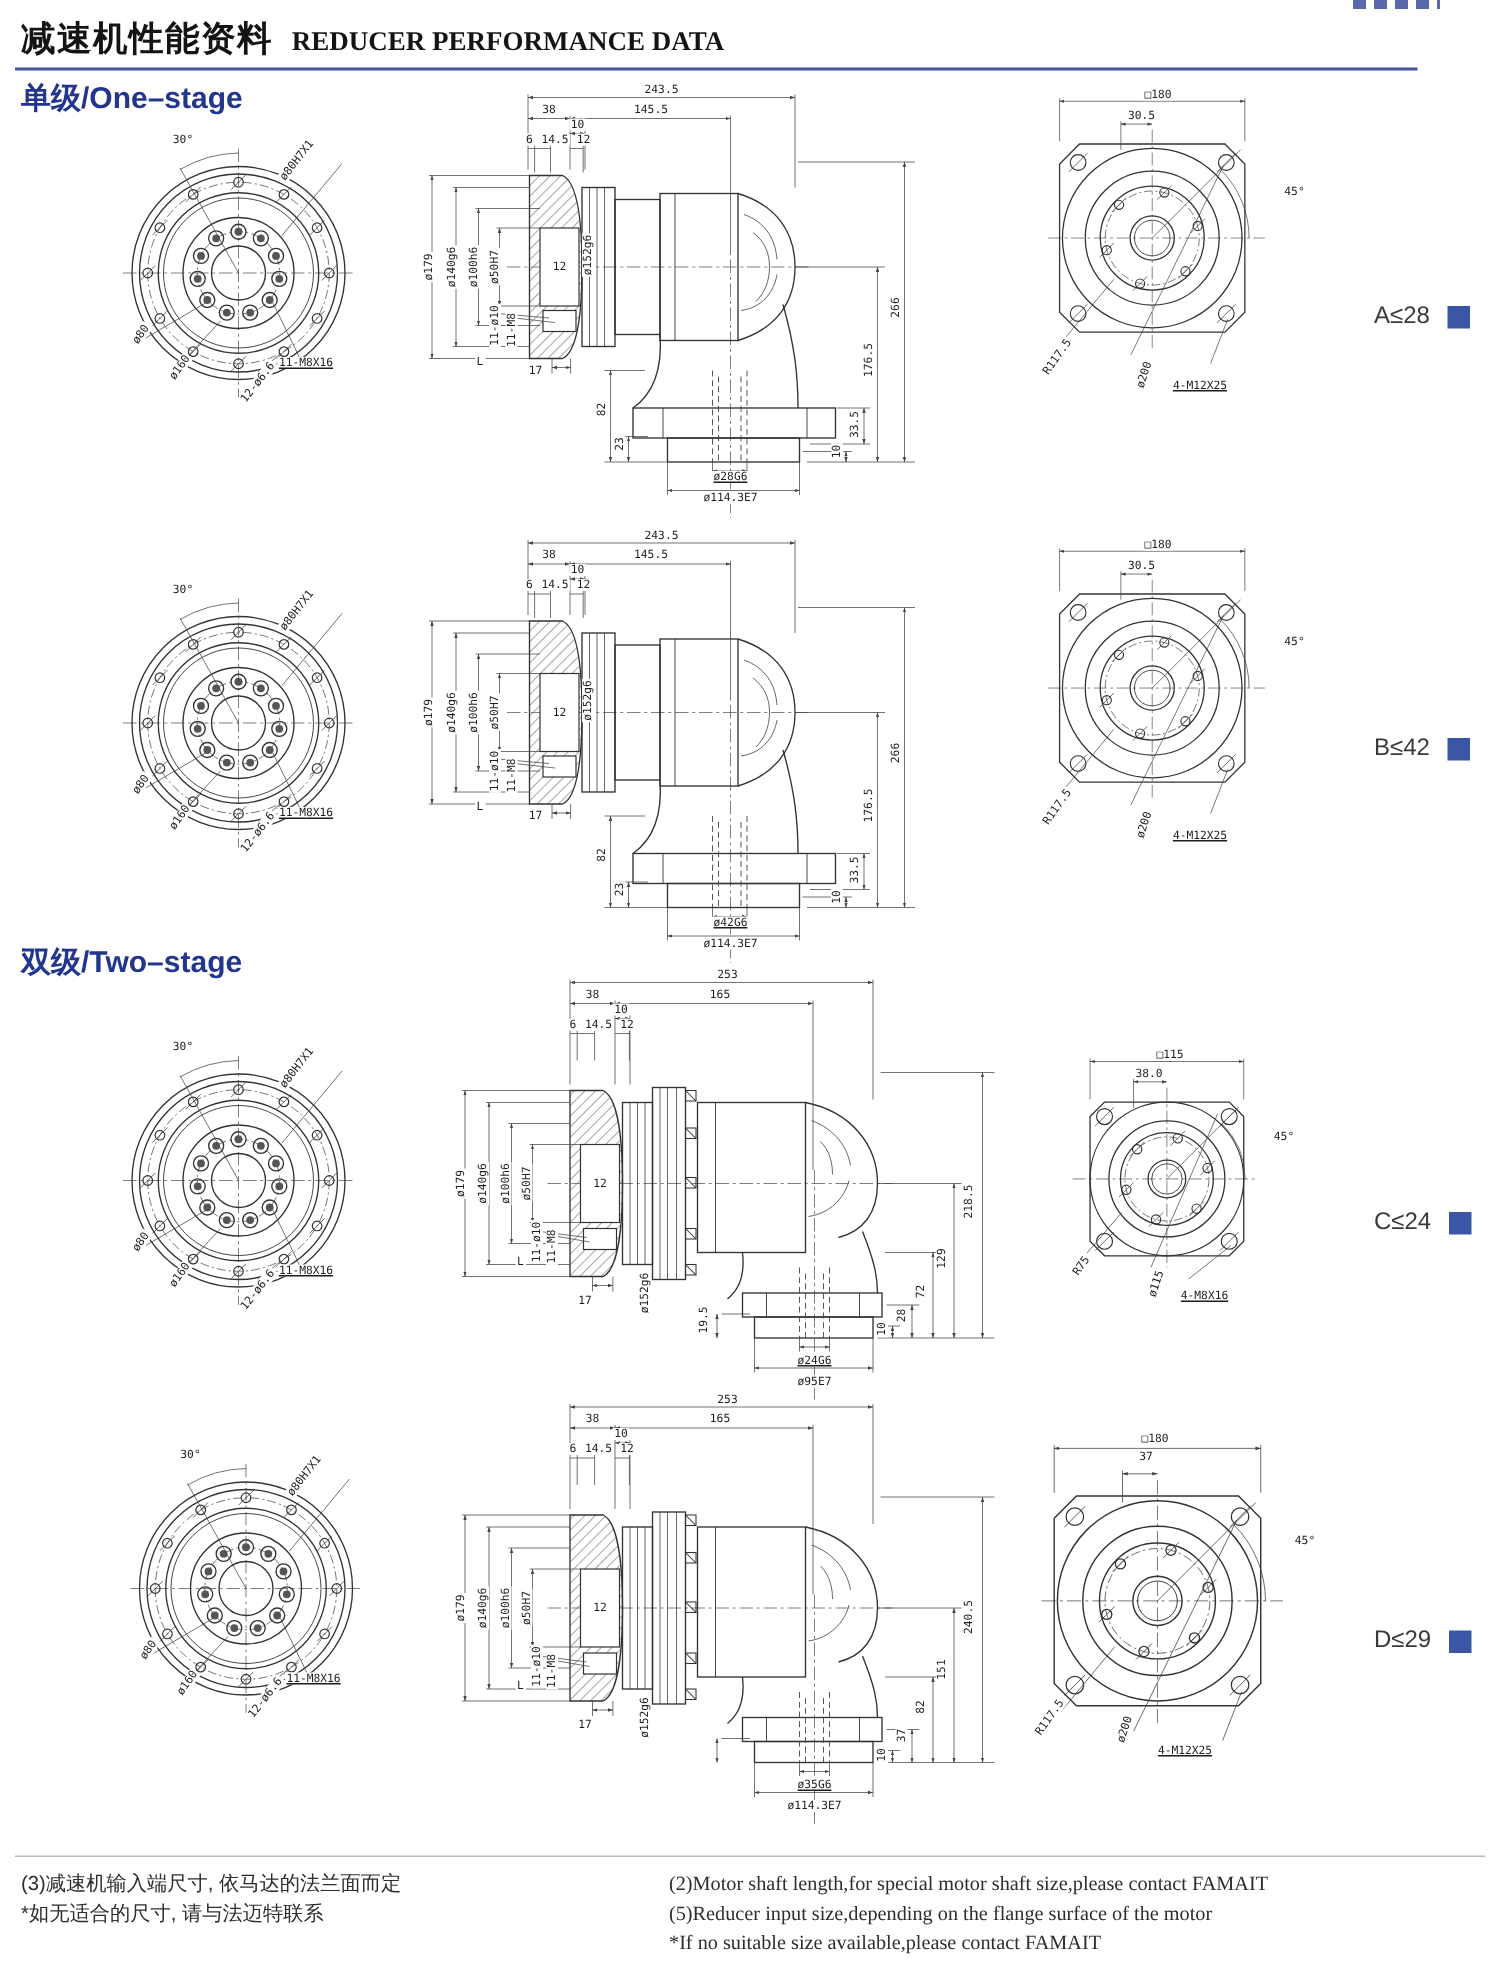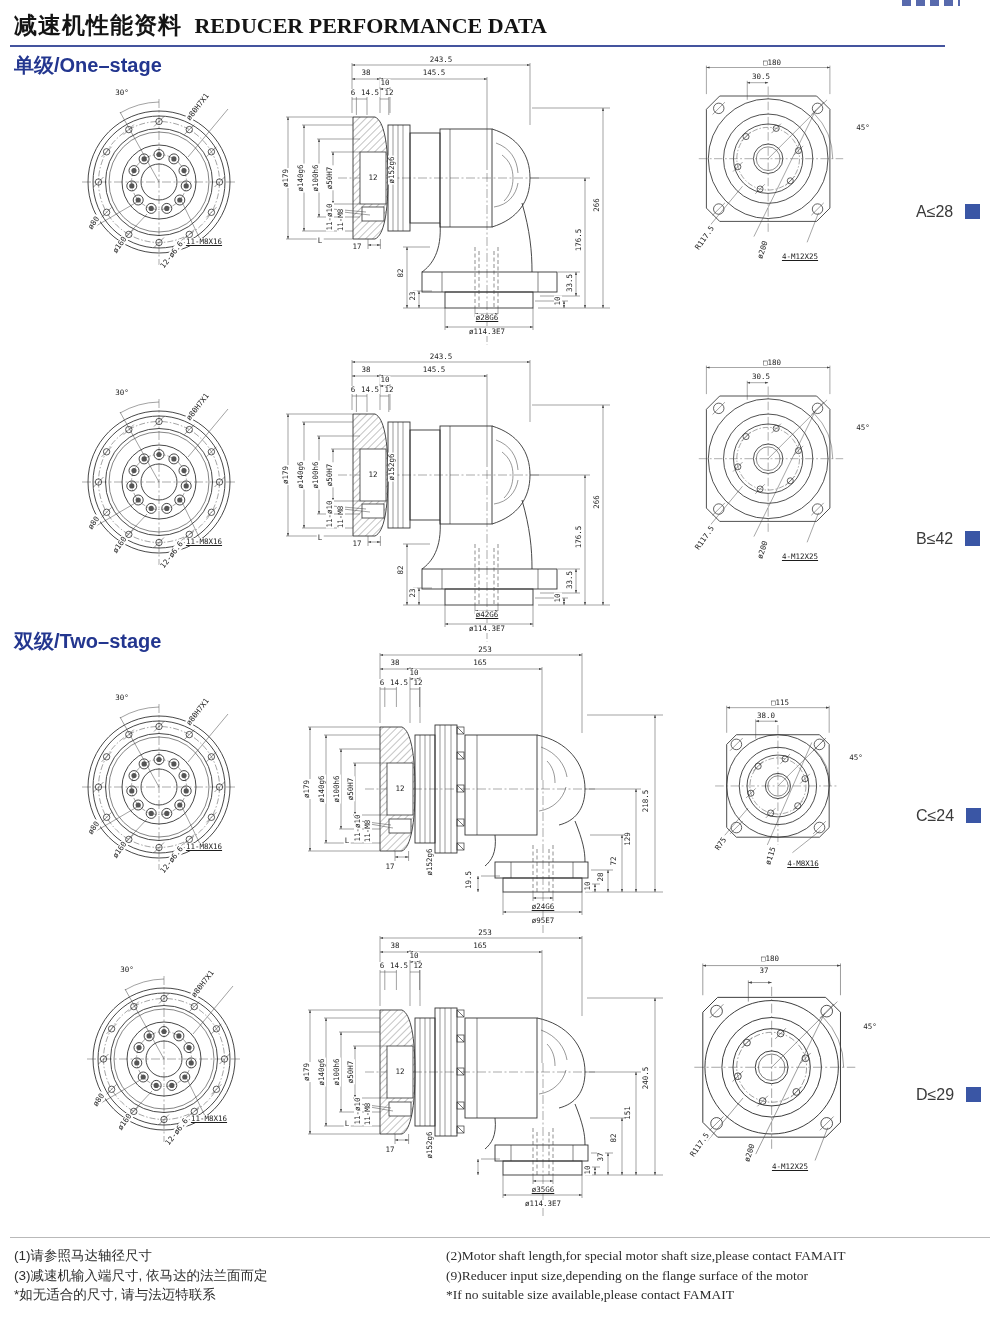--- a/index.html
+++ b/index.html
@@ -1,21 +1,21 @@
 <!DOCTYPE html>
 <html><head>
 <meta charset="utf-8">
 <style>
   html,body{margin:0;padding:0;background:#fff;}
   .page{position:relative;width:1000px;height:1321px;background:#fff;overflow:hidden;
         font-family:"Liberation Sans",sans-serif;color:#222;}
   
   .hdr{position:absolute;left:14px;top:10px;white-space:nowrap;}
   .hdr .zh{font-size:23px;font-weight:bold;color:#141414;letter-spacing:1px;}
-  .hdr .en{font-size:22px;font-weight:bold;color:#141414;font-family:"Liberation Serif",serif;margin-left:8px;}
+  .hdr .en{font-size:18px;font-weight:bold;color:#141414;font-family:"Liberation Serif",serif;margin-left:8px;}
   .hdr-line{position:absolute;left:10px;top:45px;width:935px;height:2px;background:#44549e;}
   .logo-frag{position:absolute;left:902px;top:0;width:58px;height:6px;
      background:repeating-linear-gradient(90deg,#3a4f9e 0 9px,#fff 9px 14px);opacity:.85;}
   
   .sect{position:absolute;left:14px;font-size:20px;font-weight:bold;color:#23368f;}
   
   .grade{position:absolute;left:916px;white-space:nowrap;}
   .grade .gtxt{font-size:16px;color:#3a3a3a;vertical-align:middle;}
   .grade .gsq{display:inline-block;width:15px;height:15px;background:#3a56a5;margin-left:7px;vertical-align:middle;}
   
@@ -478,21 +478,21 @@
     <svg width="190" height="209" viewBox="0 0 200 220">
         <use href="#sv-rearL"></use>
       </svg>
   <span class="dim" style="left: 77px; top: 5px; transform: translate(-50%, -50%);">□180</span>
       <span class="dim" style="left: 66px; top: 19px; transform: translate(-50%, -50%);">30.5</span>
       <span class="dim" style="left: 168px; top: 70px; transform: translate(-50%, -50%);">45°</span>
       <span class="dim" style="left: 10px; top: 180px; transform: translate(-50%, -50%) rotate(-55deg);">R117.5</span>
       <span class="dim" style="left: 68px; top: 192px; transform: translate(-50%, -50%) rotate(-72deg);">ø200</span>
       <span class="dim u" style="left: 105px; top: 199px; transform: translate(-50%, -50%);">4-M12X25</span>
     </div>
-  <div class="grade" style="top:529px">
+  <div class="grade" style="top:490px">
     <span class="gtxt">B≤42</span>
     <span class="gsq"></span>
   </div>
 
   <div class="view" style="left:80px;top:690px;width:220px;height:195px">
     <svg width="220" height="195" viewBox="0 0 220 195">
         <use href="#sv-front"></use>
       </svg>
   <span class="dim" style="left: 42px; top: 8px; transform: translate(-50%, -50%);">30°</span>
       <span class="dim" style="left: 118px; top: 22px; transform: translate(-50%, -50%) rotate(-52deg);">ø80H7X1</span>
@@ -598,23 +598,22 @@
       <span class="dim" style="left: 60px; top: 198px; transform: translate(-50%, -50%) rotate(-72deg);">ø200</span>
       <span class="dim u" style="left: 100px; top: 212px; transform: translate(-50%, -50%);">4-M12X25</span>
     </div>
   <div class="grade" style="top:1085px">
     <span class="gtxt">D≤29</span>
     <span class="gsq"></span>
   </div>
 
   <div class="ft-line"></div>
   <div class="notes zh">
-    <div>(1)请参照马达轴径尺寸</div>
     <div>(3)减速机输入端尺寸, 依马达的法兰面而定</div>
     <div>*如无适合的尺寸, 请与法迈特联系</div>
   </div>
   <div class="notes en">
     <div>(2)Motor shaft length,for special motor shaft size,please contact FAMAIT</div>
-    <div>(9)Reducer input size,depending on the flange surface of the motor</div>
+    <div>(5)Reducer input size,depending on the flange surface of the motor</div>
     <div>*If no suitable size available,please contact FAMAIT</div>
   </div>
 
 </div>
 
 </body></html>

